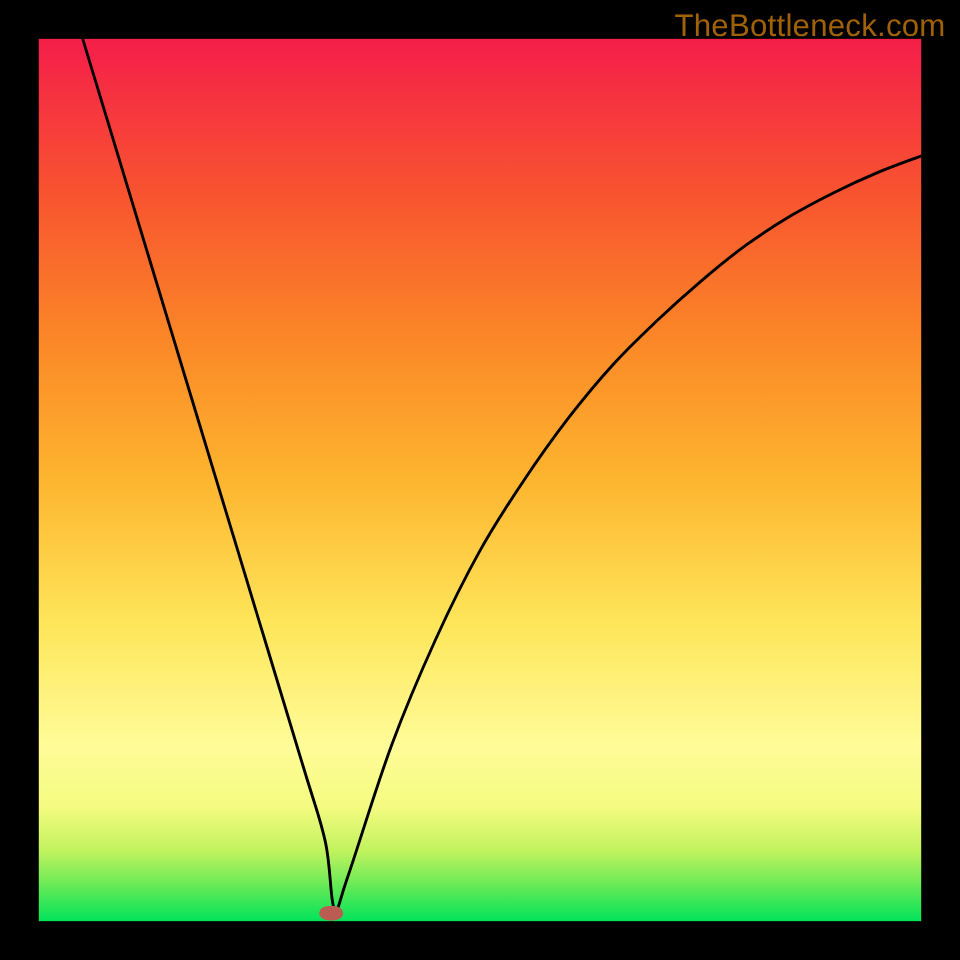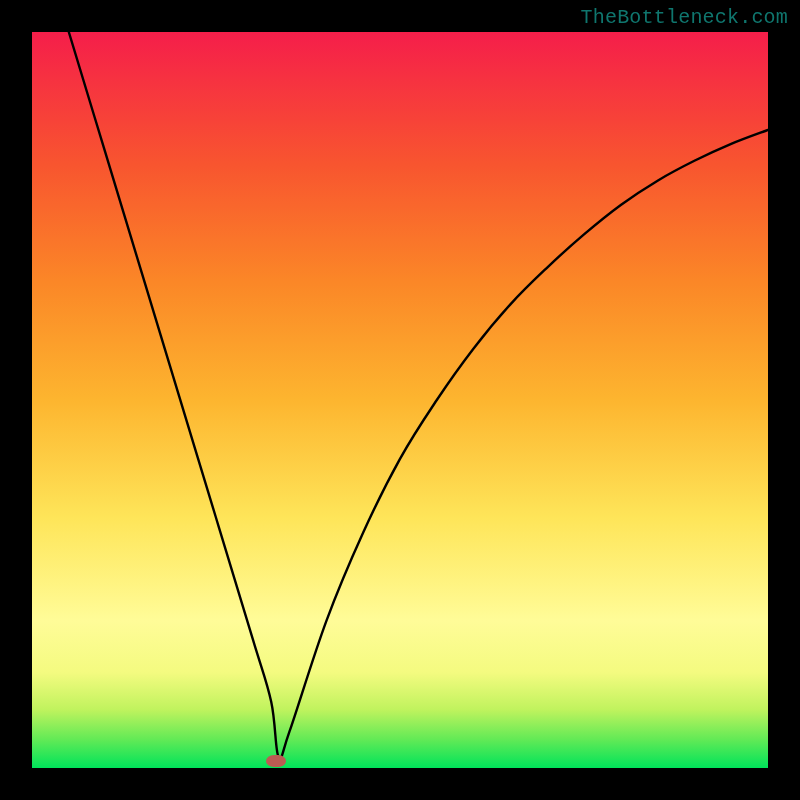--- a/index.html
+++ b/index.html
@@ -22,23 +22,23 @@
     left: 32px;
     top: 32px;
     width: 736px;
     height: 736px;
     overflow: hidden;
   }
   .watermark {
     position: absolute;
     top: 6px;
     right: 12px;
-    color: #0f766e;
-    font-size: 20px;
-    font-family: Liberation Mono, monospace;
+    color: #a16207;
+    font-size: 26px;
+    font-family: Liberation Sans, sans-serif;
     letter-spacing: 0.2px;
   }
   .gradient-bg {
     position: absolute;
     inset: 0;
   }
   .curve-svg {
     position: absolute;
     inset: 0;
   }

